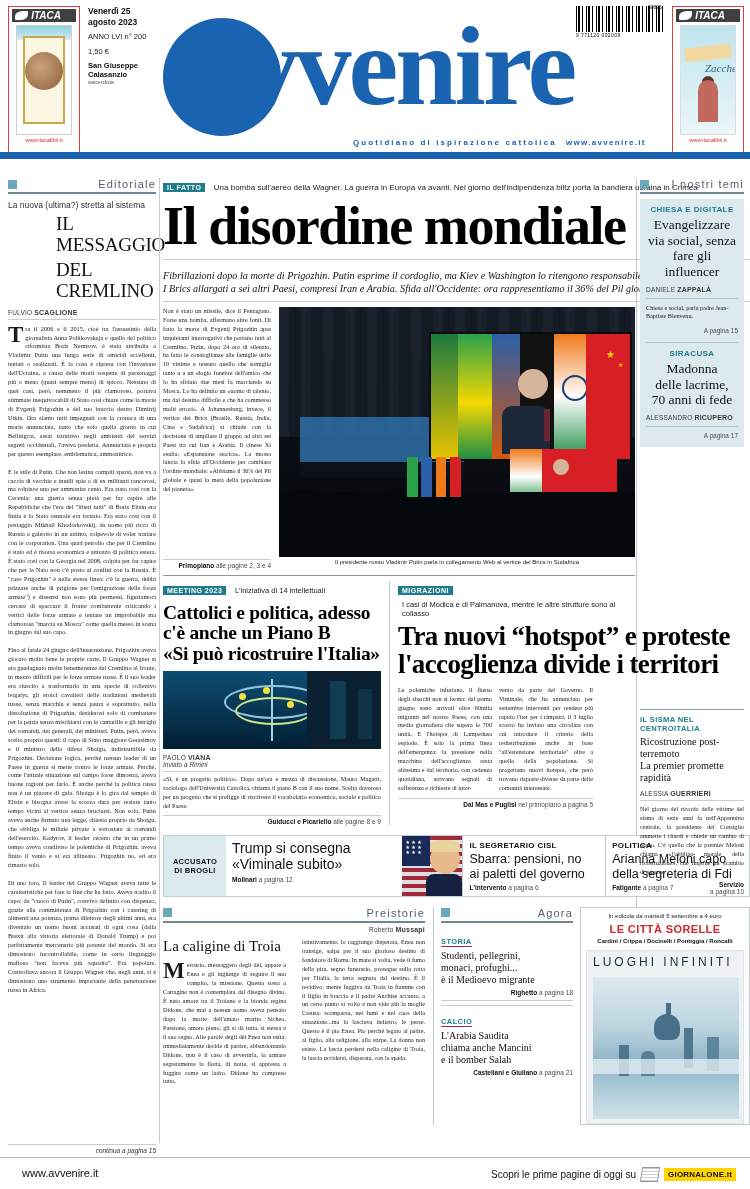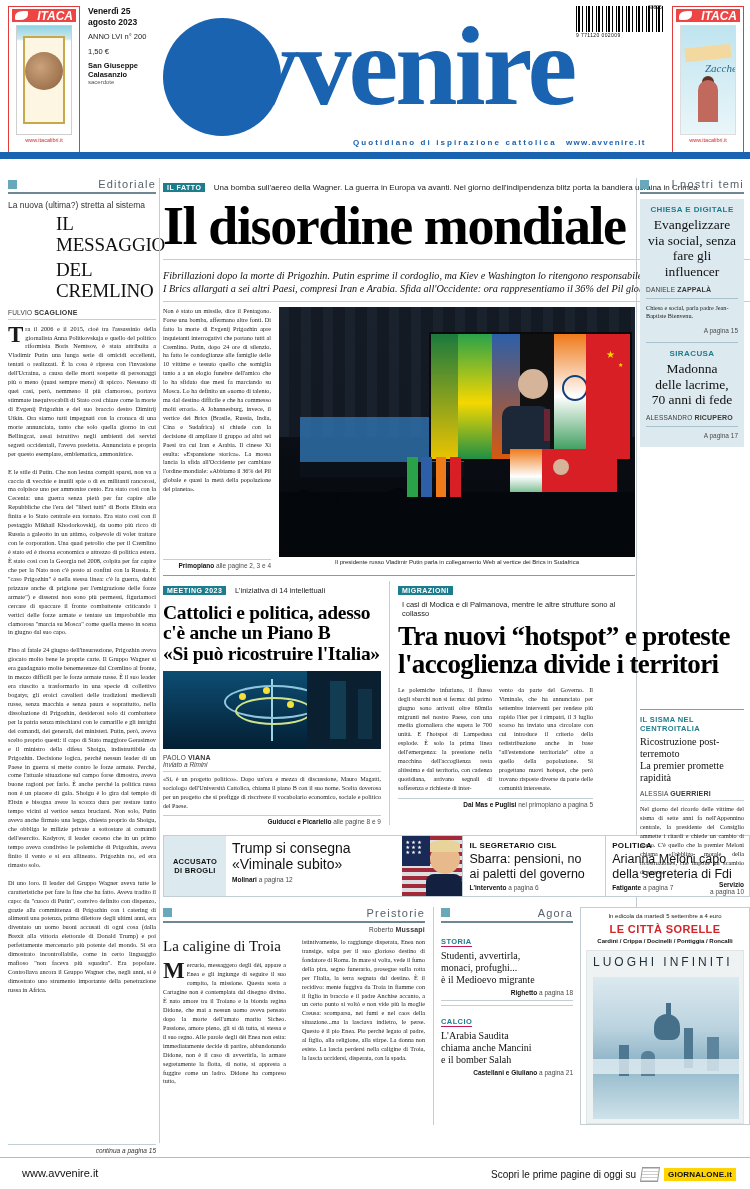--- a/index.html
+++ b/index.html
@@ -15,22 +15,22 @@
   .sectionbar .ttl{font-size:11px;color:#55626b;letter-spacing:1.2px;}
   .byline{font-size:6.5px;color:#3a3a3a;letter-spacing:.2px;text-transform:uppercase;}
   .byline b{font-size:7px;}
   .pg{font-size:6.5px;color:#4a4a4a;text-align:right;}
   .pg b{color:#111;}
 
   
   #topstrip{position:absolute;left:0;top:0;width:750px;height:160px;}
   #itaca-left{position:absolute;left:8px;top:6px;width:70px;height:145px;border:1px solid #e23b3b;background:#fff;
     display:flex;flex-direction:column;align-items:center;}
-  .itaca-logo{width:64px;height:13px;background:#ef4444;color:#fff;font-weight:bold;font-size:12px;
-    font-style:italic;display:flex;align-items:center;justify-content:flex-end;padding-right:3px;box-sizing:border-box;margin-top:2px;}
+  .itaca-logo{width:64px;height:13px;background:#404040;color:#fff;font-weight:bold;font-size:10px;
+    font-style:italic;display:flex;align-items:center;justify-content:flex-end;padding-right:15px;box-sizing:border-box;margin-top:2px;}
   .itaca-bird{position:absolute;left:6px;top:4px;width:13px;height:9px;background:#fff;border-radius:60% 10% 60% 10%;}
   .book-left{width:54px;height:108px;margin-top:3px;background:linear-gradient(#8fd3e2,#cfe9ef 12%,#fff 14%);
     border:1px solid #cfcfcf;position:relative;overflow:hidden;}
   .book-inner{position:absolute;left:6px;top:10px;right:6px;bottom:10px;border:2px solid #c9a84a;background:#fdf6e3;}
   .book-pic{position:absolute;left:8px;top:26px;right:8px;height:38px;border-radius:50%;background:
     radial-gradient(circle at 40% 40%,#caa37a,#8d5f3d);}
   .itaca-url{font-size:5.5px;color:#d02a2a;margin-top:2px;}
 
   #masthead-meta{position:absolute;left:88px;top:6px;width:72px;}
   .md-date{font-size:8.5px;font-weight:bold;line-height:1.25;color:#111;}
@@ -379,21 +379,21 @@
       <div style="width:1px;background:#c3cdd4"></div>
 
       <div style="width:146px;padding:0 7px;box-sizing:border-box">
         <div class="sectionbar">
           <span class="sq"></span>
           <span class="ttl">Agora</span>
         </div>
 
         <div style="margin-top:7px">
           <div class="agora-kick">STORIA</div>
-          <div class="agora-title" style="white-space:pre-line">Studenti, avvertirla,
+          <div class="agora-title" style="white-space:pre-line">Studenti, pellegrini,
 monaci, profughi...
 è il Medioevo migrante</div>
           <div class="pg" style="margin-top:3px">
             <b>Righetto</b> <span>a pagina 18</span>
           </div>
         </div>
         <div class="hr-thin" style="margin:4px 0"></div>
 
         <div class="hr-thin" style="margin:4px 0"></div>
 

